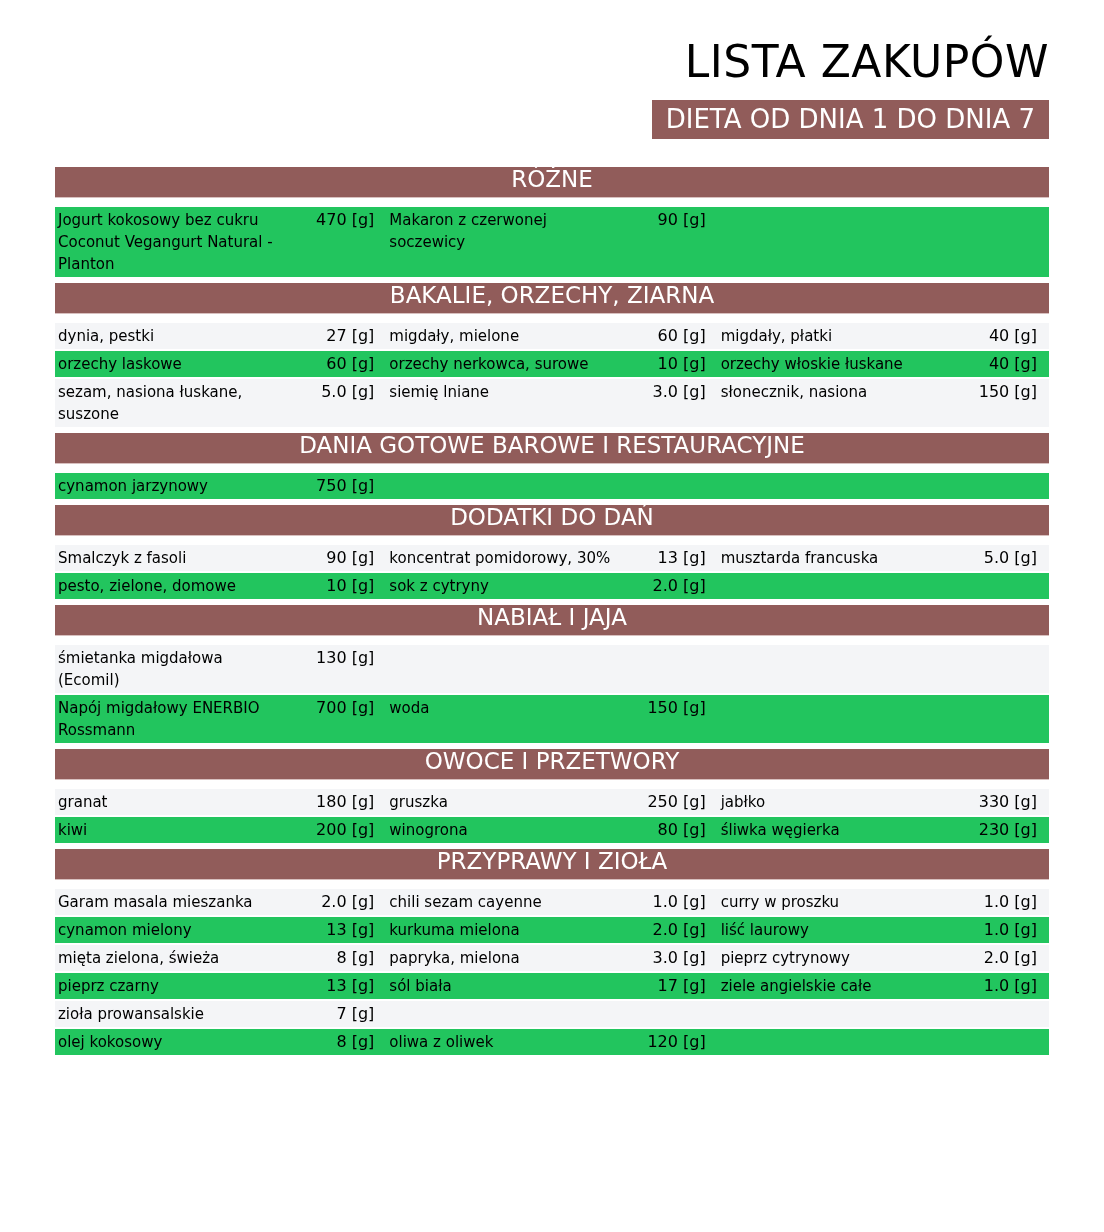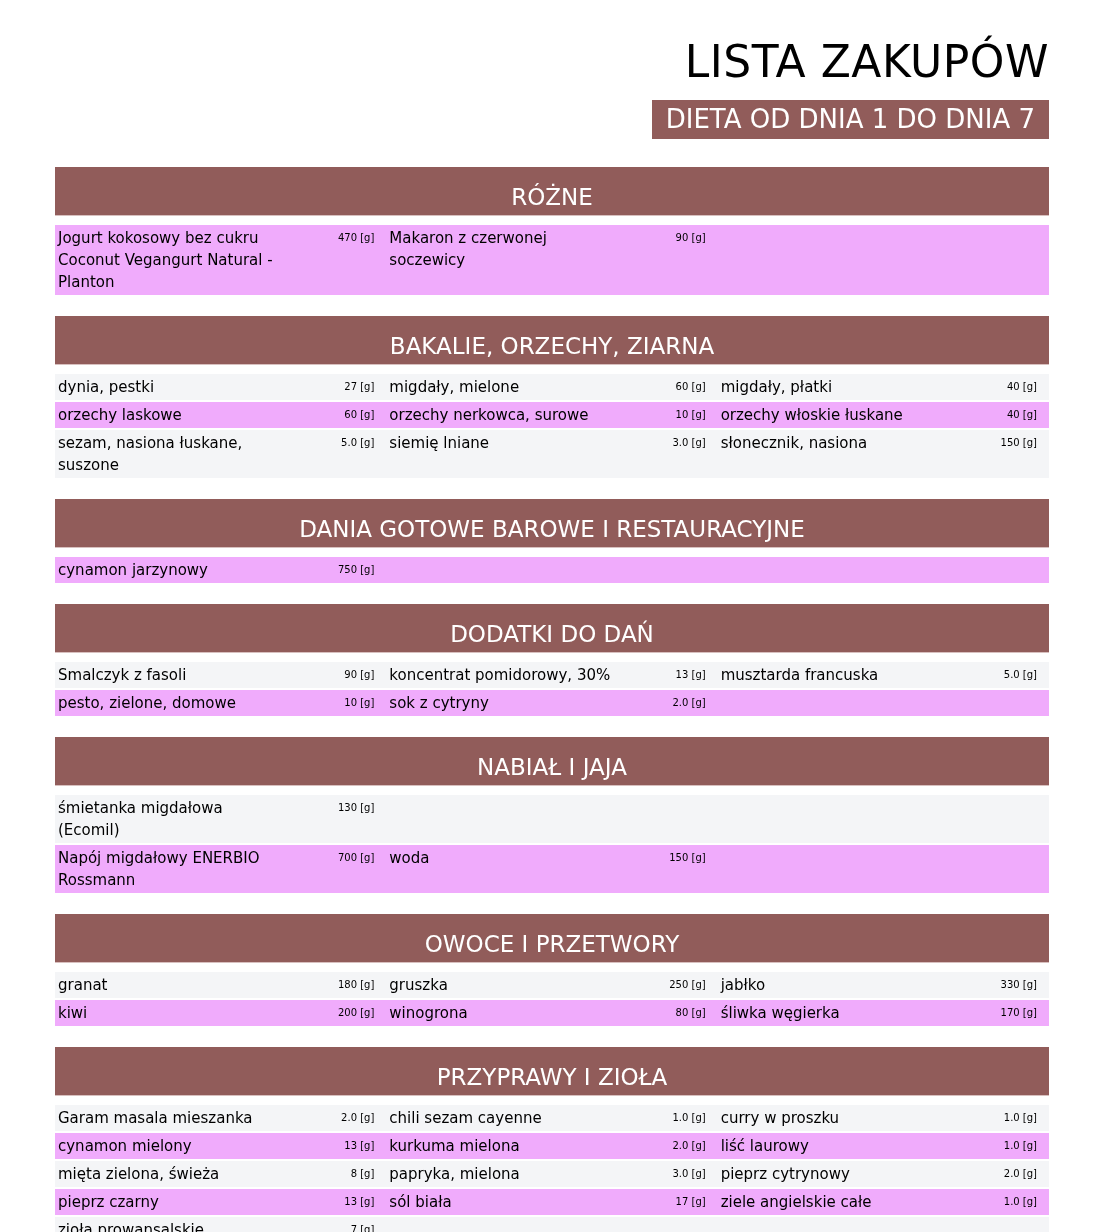--- a/index.html
+++ b/index.html
@@ -40,51 +40,51 @@
     line-height:28px;
     padding:5px 14px 6px 14px;
   }
   .section-bar{
     background:var(--accent);
     border-bottom:1px solid var(--bar-edge);
     color:#fff;
     text-align:center;
     font-size:23px;
     line-height:24px;
-    padding:18px 0 6px 0;
-    margin:21px 0 9px 0;
+    padding:0 0 6px 0;
+    margin:6px 0 9px 0;
   }
   .rows{width:100%;}
   .row{
     display:grid;
     grid-template-columns:repeat(3,1fr);
     min-height:26px;
     padding:2px 0;
     margin-bottom:2px;
-    background:#f0abfc;
+    background:#22c55e;
   }
   .row.striped{background:var(--stripe);}
   .cell{
     display:flex;
     align-items:flex-start;
     padding:0 12px 0 3px;
     gap:19px;
   }
   .item-name{
     flex:1 1 auto;
     max-width:225px;
     font-size:15px;
     line-height:22px;
   }
   .item-qty{
     margin-left:auto;
     min-width:72px;
     text-align:right;
     white-space:nowrap;
-    font-size:10px;
+    font-size:16px;
     line-height:22px;
   }
 </style>
 </head>
 <body>
 
 <div class="page">
   <h1 class="page-title">LISTA ZAKUPÓW</h1>
   <div class="subtitle-wrap">
     <span class="subtitle-banner">DIETA OD DNIA 1 DO DNIA 7</span>
@@ -225,21 +225,21 @@
           <div class="cell">
             <div class="item-name">kiwi</div>
             <div class="item-qty">200 [g]</div>
           </div>
           <div class="cell">
             <div class="item-name">winogrona</div>
             <div class="item-qty">80 [g]</div>
           </div>
           <div class="cell">
             <div class="item-name">śliwka węgierka</div>
-            <div class="item-qty">170 [g]</div>
+            <div class="item-qty">230 [g]</div>
           </div>
         </div>
       </div>
       <div class="section-bar">PRZYPRAWY I ZIOŁA</div>
       <div class="rows">
         <div class="row striped">
           <div class="cell">
             <div class="item-name">Garam masala mieszanka</div>
             <div class="item-qty">2.0 [g]</div>
           </div>

